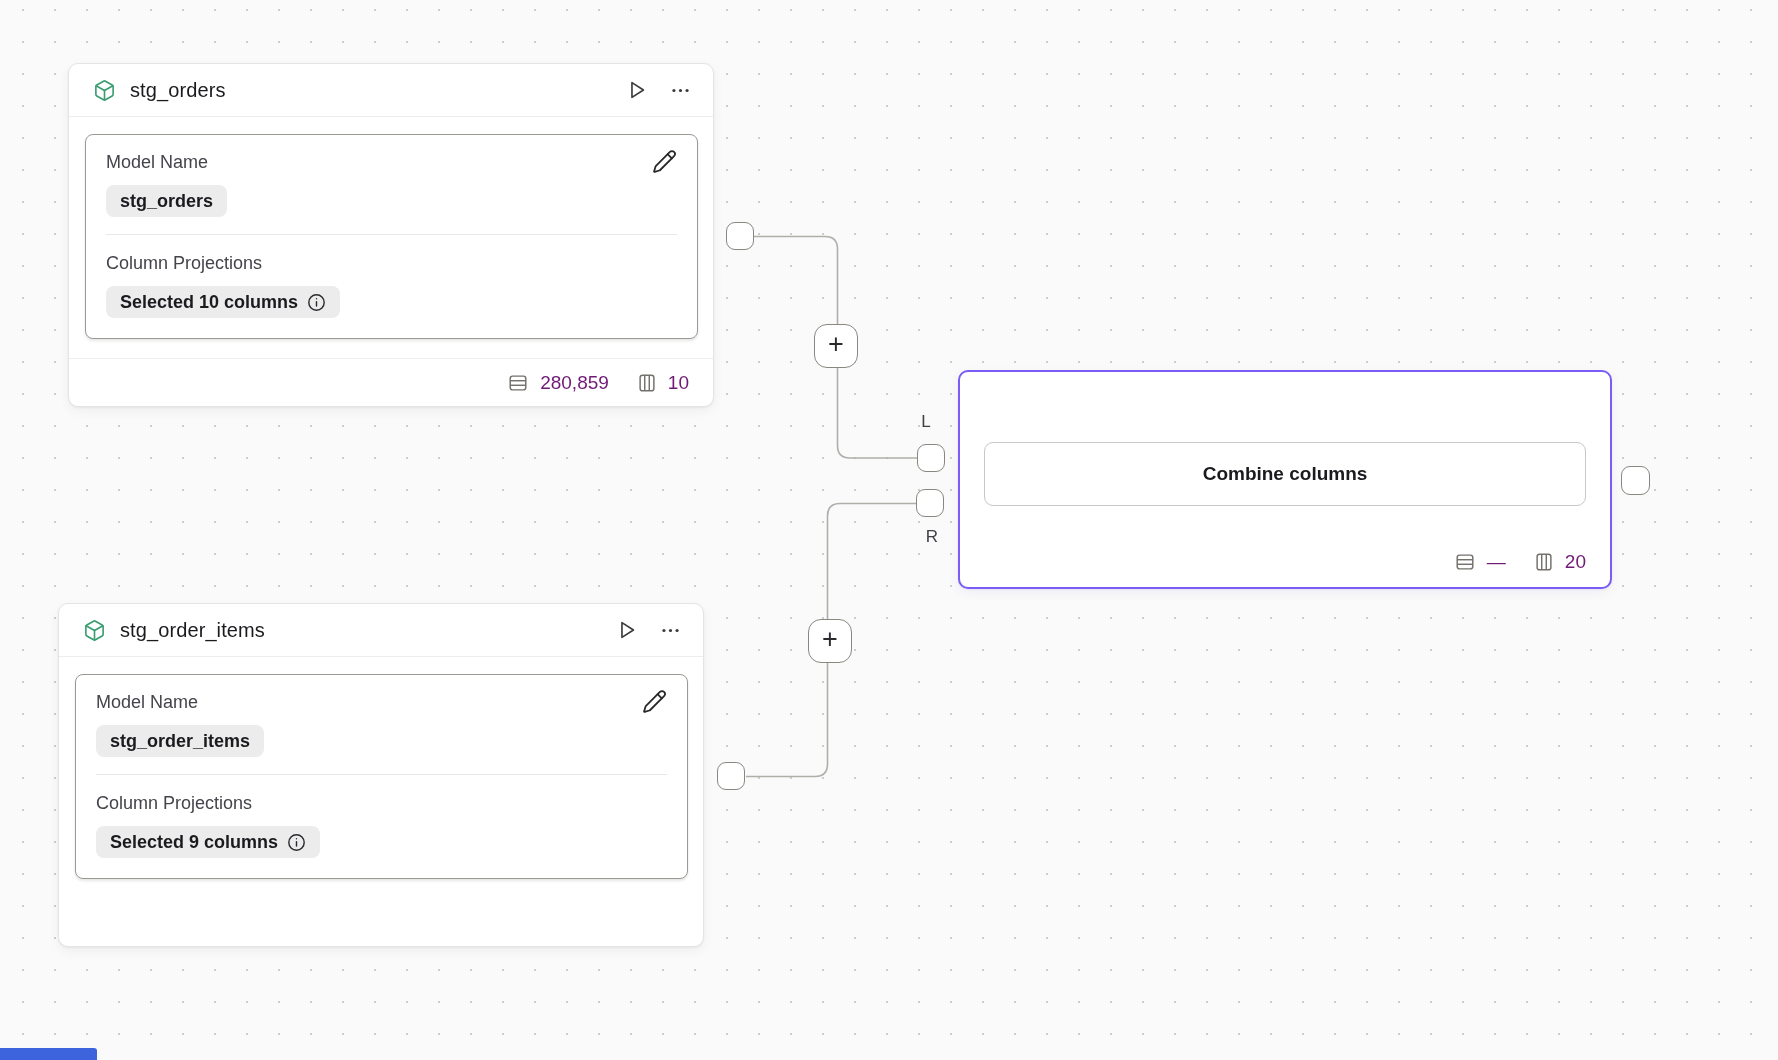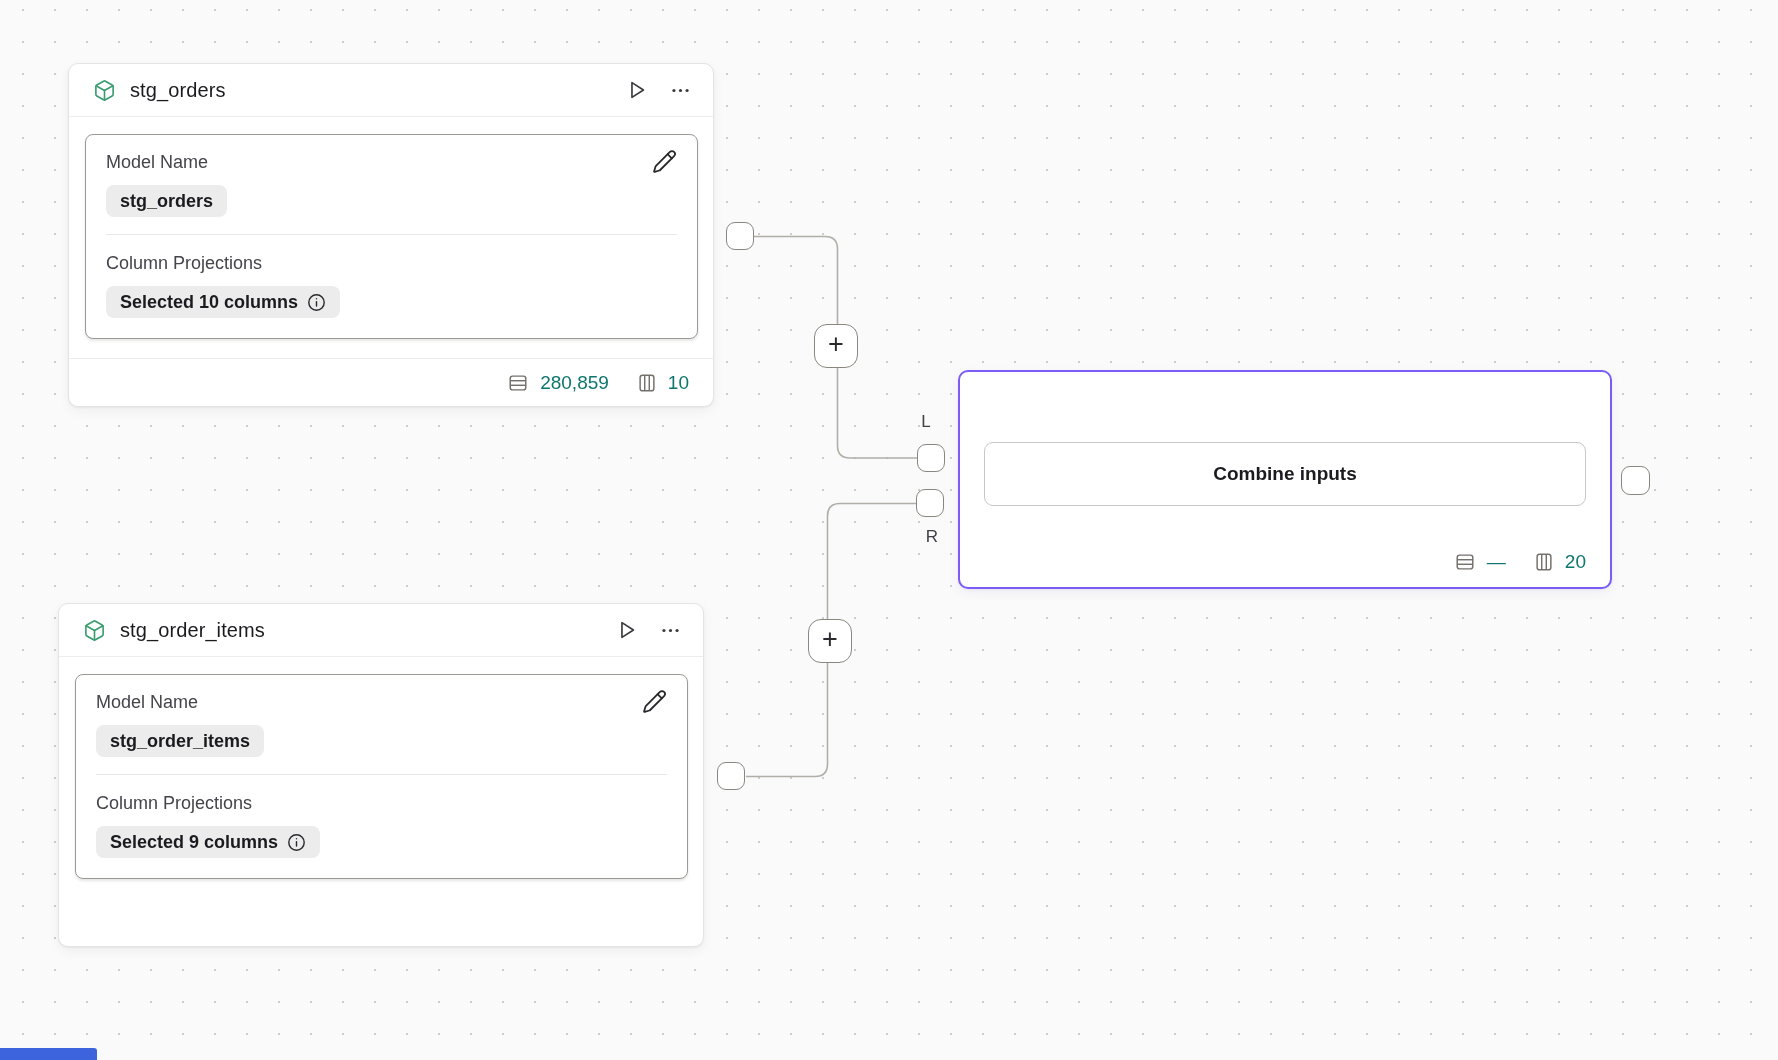--- a/index.html
+++ b/index.html
@@ -41,21 +41,21 @@
     display:inline-flex;align-items:center;gap:9px;margin-top:10px;
     background:#ececed;border-radius:8px;padding:3px 14px;height:26px;
     font-size:18px;font-weight:600;color:#1b1b1f;cursor:pointer;
   }
   .card-divider{height:1px;background:#e8e8e8;margin:17px 0 15px 0;}
 
   .node-footer{
     position:absolute;left:0;right:0;bottom:0;height:48px;box-sizing:border-box;
     border-top:1px solid #ededed;
     display:flex;align-items:center;justify-content:flex-end;gap:13px;padding:0 24px;
-    color:#0f766e;font-size:19px;font-weight:500;
+    color:#701a75;font-size:19px;font-weight:500;
   }
   .stat{display:flex;align-items:center;gap:11px;}
   .stat + .stat{margin-left:14px;gap:10px;}
 
   
   .node-stg-orders{left:68px;top:63px;width:644px;height:342px;}
   .node-stg-order-items{left:58px;top:603px;width:644px;height:342px;}
   .node-join{
     left:958px;top:370px;width:650px;height:215px;
     border:2px solid #7c5cf6;border-radius:10px;
@@ -229,21 +229,21 @@
               <line x1="10" y1="6" x2="10" y2="6.1"></line>
             </svg>
         </span>
       </span>
     </div>
 
   </div>
 
   <div class="node node-join">
 
-    <button class="combine-btn">Combine inputs</button>
+    <button class="combine-btn">Combine columns</button>
 
     <div class="node-footer">
       <span class="stat">
         <span class="icon-btn">
           <svg width="22" height="22" viewBox="0 0 24 24" fill="none" stroke="#74716c" stroke-width="1.6">
               <rect x="3.5" y="4.5" width="17" height="15" rx="2.6"></rect>
               <line x1="3.5" y1="9.5" x2="20.5" y2="9.5"></line>
               <line x1="3.5" y1="14.5" x2="20.5" y2="14.5"></line>
             </svg>
         </span>

